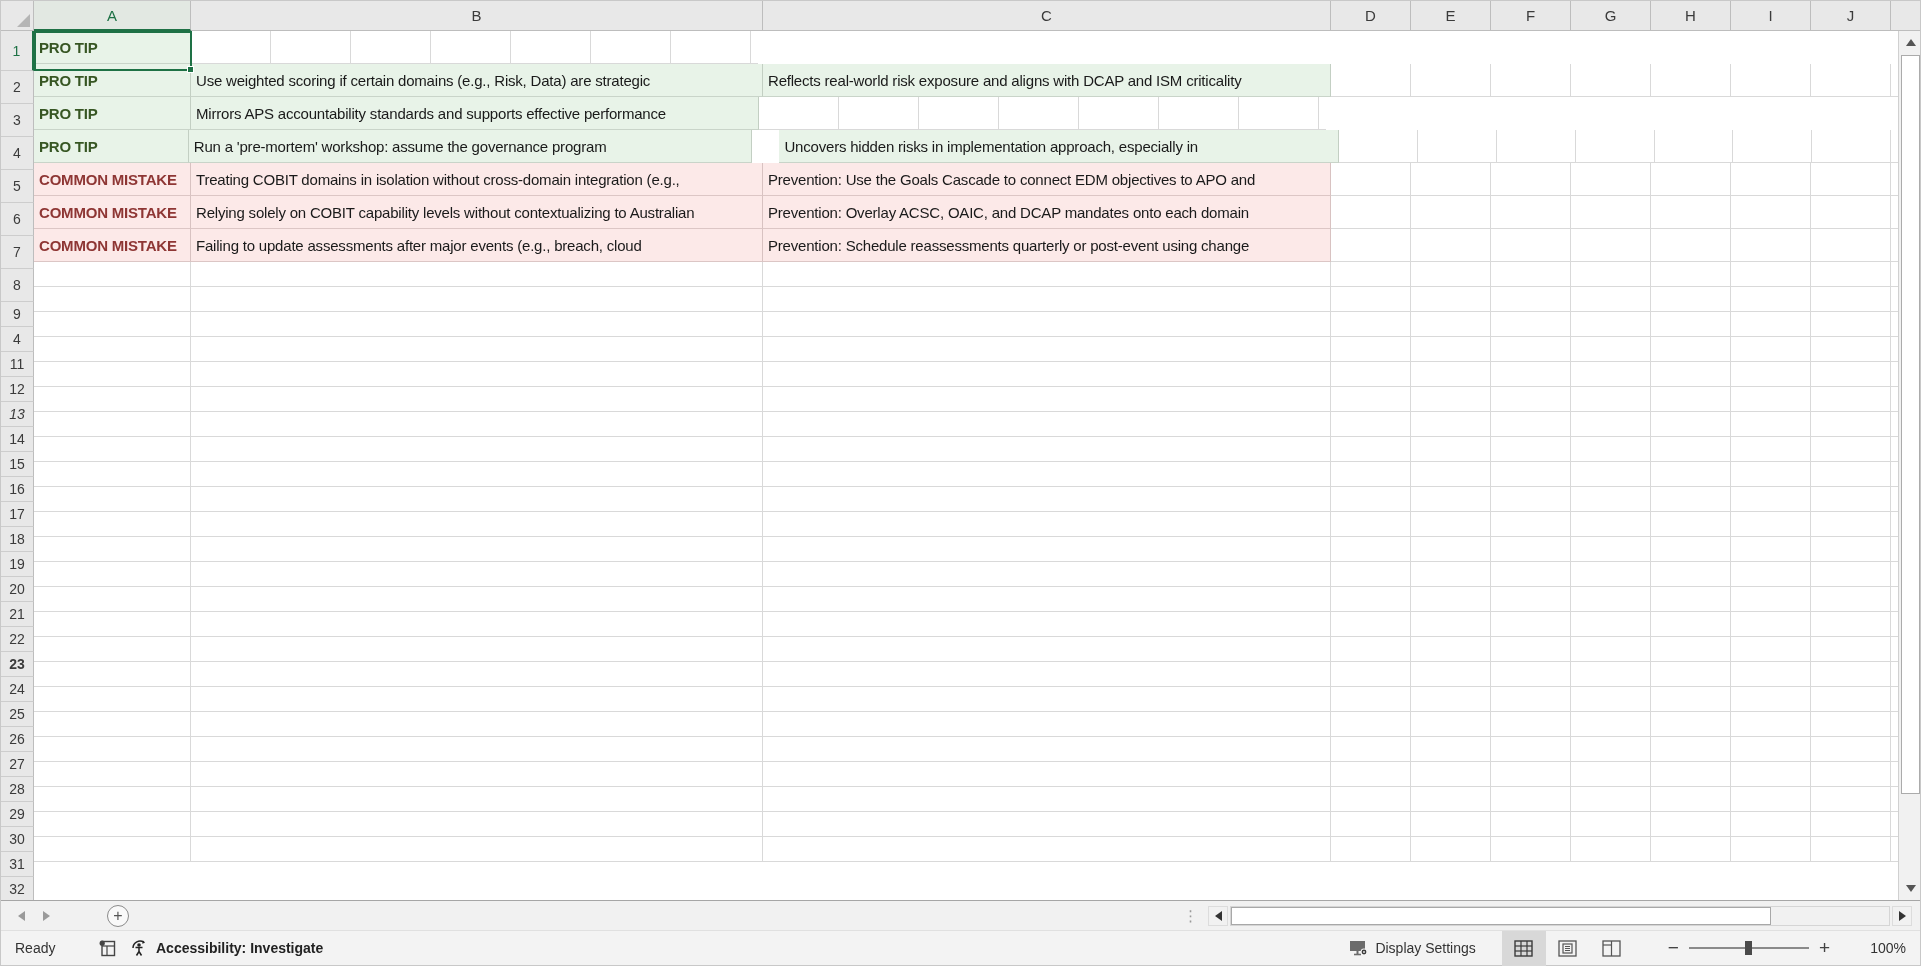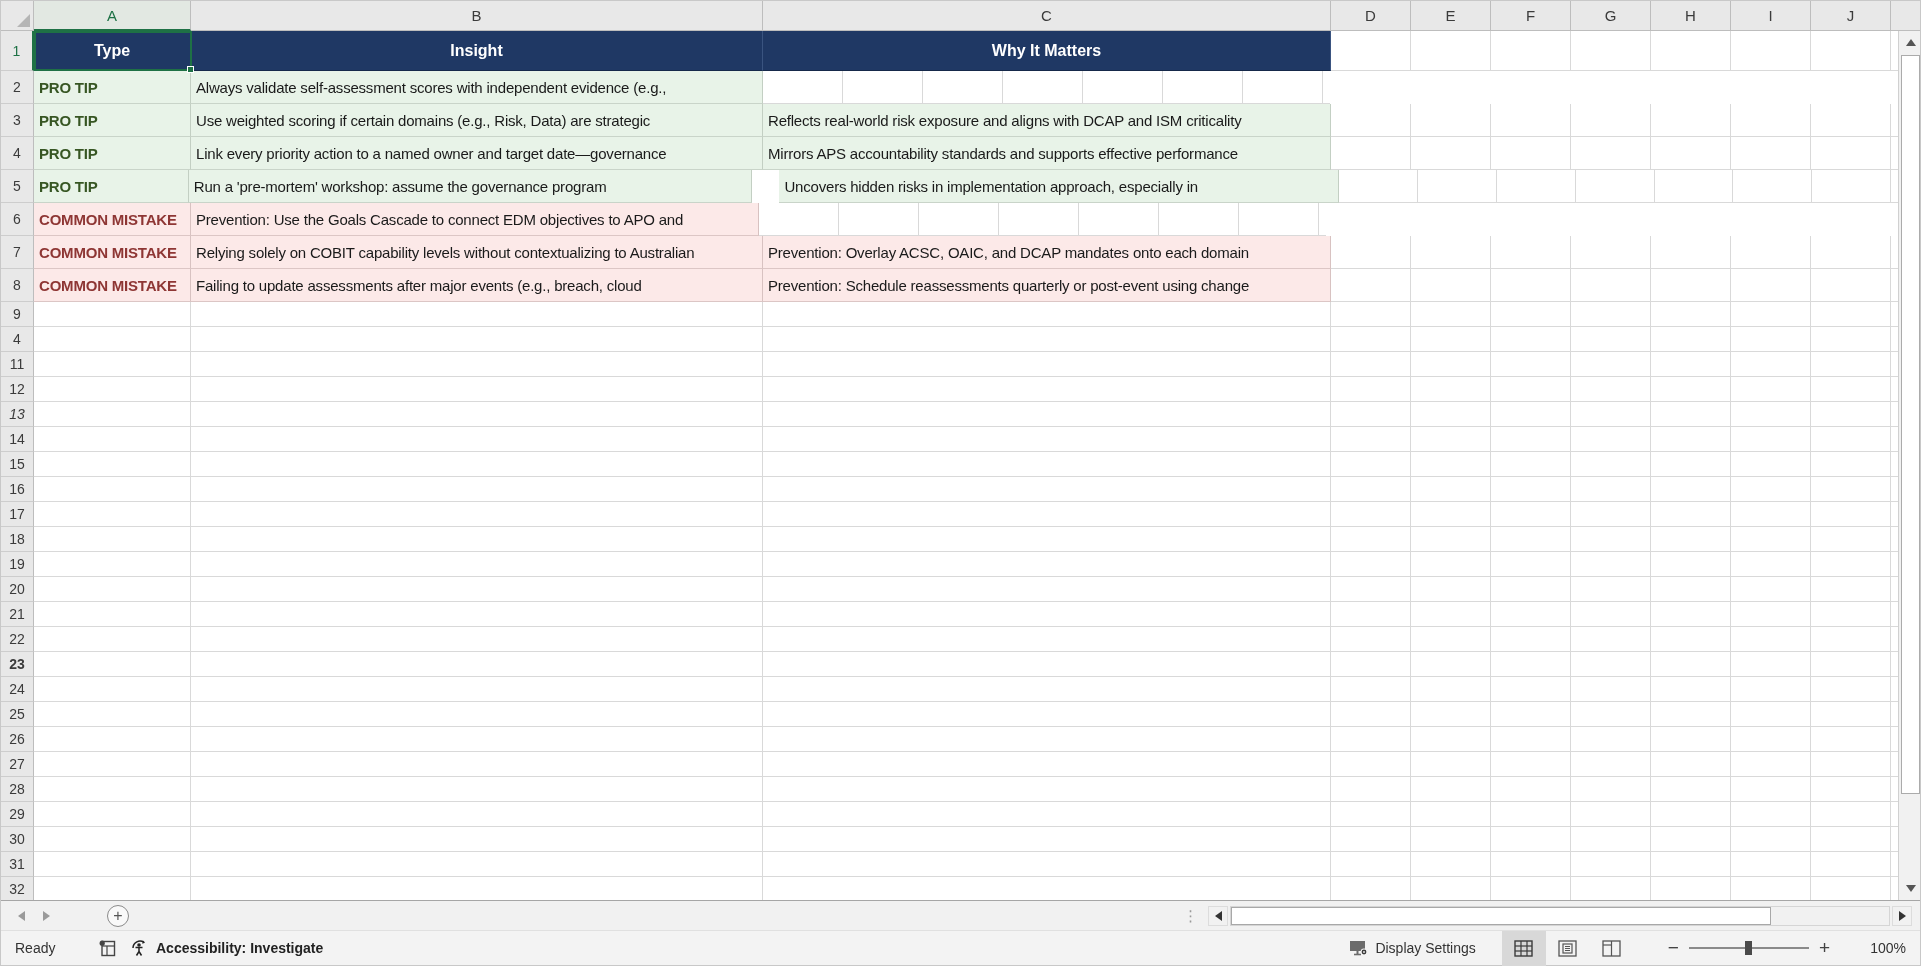--- a/index.html
+++ b/index.html
@@ -166,36 +166,22 @@
         <div class="rowhdr" style="height: 25px;">28</div>
         <div class="rowhdr" style="height: 25px;">29</div>
         <div class="rowhdr" style="height: 25px;">30</div>
         <div class="rowhdr" style="height: 25px;">31</div>
         <div class="rowhdr" style="height: 25px;">32</div>
       </div>
     <div class="cells" id="cells-grid">
       <div class="sel-overlay">
         <div class="fill-handle"></div>
       </div>
-    <div class="grid-row">
-          <div class="cell hdrnavy" style="width: 157px; height: 40px;">Type</div>
-          <div class="cell hdrnavy" style="width: 572px; height: 40px;">Insight</div>
-          <div class="cell hdrnavy" style="width: 568px; height: 40px;">Why It Matters</div>
-          <div class="cell " style="width: 80px; height: 40px;"></div>
-          <div class="cell " style="width: 80px; height: 40px;"></div>
-          <div class="cell " style="width: 80px; height: 40px;"></div>
-          <div class="cell " style="width: 80px; height: 40px;"></div>
-          <div class="cell " style="width: 80px; height: 40px;"></div>
-          <div class="cell " style="width: 80px; height: 40px;"></div>
-          <div class="cell " style="width: 80px; height: 40px;"></div>
-          <div class="cell sliver" style="width: 7px; height: 40px;"></div>
-        </div>
         <div class="grid-row">
           <div class="cell bg-green type-protip" style="width: 157px; height: 33px;">PRO TIP</div>
-          <div class="cell bg-green body-text" style="width: 572px; height: 33px;">Always validate self-assessment scores with independent evidence (e.g.,</div>
           <div class="cell " style="width: 80px; height: 33px;"></div>
           <div class="cell " style="width: 80px; height: 33px;"></div>
           <div class="cell " style="width: 80px; height: 33px;"></div>
           <div class="cell " style="width: 80px; height: 33px;"></div>
           <div class="cell " style="width: 80px; height: 33px;"></div>
           <div class="cell " style="width: 80px; height: 33px;"></div>
           <div class="cell " style="width: 80px; height: 33px;"></div>
           <div class="cell sliver" style="width: 7px; height: 33px;"></div>
         </div>
         <div class="grid-row">
@@ -206,21 +192,20 @@
           <div class="cell " style="width: 80px; height: 33px;"></div>
           <div class="cell " style="width: 80px; height: 33px;"></div>
           <div class="cell " style="width: 80px; height: 33px;"></div>
           <div class="cell " style="width: 80px; height: 33px;"></div>
           <div class="cell " style="width: 80px; height: 33px;"></div>
           <div class="cell " style="width: 80px; height: 33px;"></div>
           <div class="cell sliver" style="width: 7px; height: 33px;"></div>
         </div>
         <div class="grid-row">
           <div class="cell bg-green type-protip" style="width: 157px; height: 33px;">PRO TIP</div>
-          <div class="cell bg-green body-text" style="width: 572px; height: 33px;">Link every priority action to a named owner and target date—governance</div>
           <div class="cell bg-green body-text" style="width: 568px; height: 33px;">Mirrors APS accountability standards and supports effective performance</div>
           <div class="cell " style="width: 80px; height: 33px;"></div>
           <div class="cell " style="width: 80px; height: 33px;"></div>
           <div class="cell " style="width: 80px; height: 33px;"></div>
           <div class="cell " style="width: 80px; height: 33px;"></div>
           <div class="cell " style="width: 80px; height: 33px;"></div>
           <div class="cell " style="width: 80px; height: 33px;"></div>
           <div class="cell " style="width: 80px; height: 33px;"></div>
           <div class="cell sliver" style="width: 7px; height: 33px;"></div>
         </div>
@@ -232,20 +217,21 @@
           <div class="cell " style="width: 80px; height: 33px;"></div>
           <div class="cell " style="width: 80px; height: 33px;"></div>
           <div class="cell " style="width: 80px; height: 33px;"></div>
           <div class="cell " style="width: 80px; height: 33px;"></div>
           <div class="cell " style="width: 80px; height: 33px;"></div>
           <div class="cell " style="width: 80px; height: 33px;"></div>
           <div class="cell sliver" style="width: 7px; height: 33px;"></div>
         </div>
         <div class="grid-row">
           <div class="cell bg-pink type-mistake" style="width: 157px; height: 33px;">COMMON MISTAKE</div>
+          <div class="cell bg-pink body-text" style="width: 572px; height: 33px;">Treating COBIT domains in isolation without cross-domain integration (e.g.,</div>
           <div class="cell bg-pink body-text" style="width: 568px; height: 33px;">Prevention: Use the Goals Cascade to connect EDM objectives to APO and</div>
           <div class="cell " style="width: 80px; height: 33px;"></div>
           <div class="cell " style="width: 80px; height: 33px;"></div>
           <div class="cell " style="width: 80px; height: 33px;"></div>
           <div class="cell " style="width: 80px; height: 33px;"></div>
           <div class="cell " style="width: 80px; height: 33px;"></div>
           <div class="cell " style="width: 80px; height: 33px;"></div>
           <div class="cell " style="width: 80px; height: 33px;"></div>
           <div class="cell sliver" style="width: 7px; height: 33px;"></div>
         </div>

